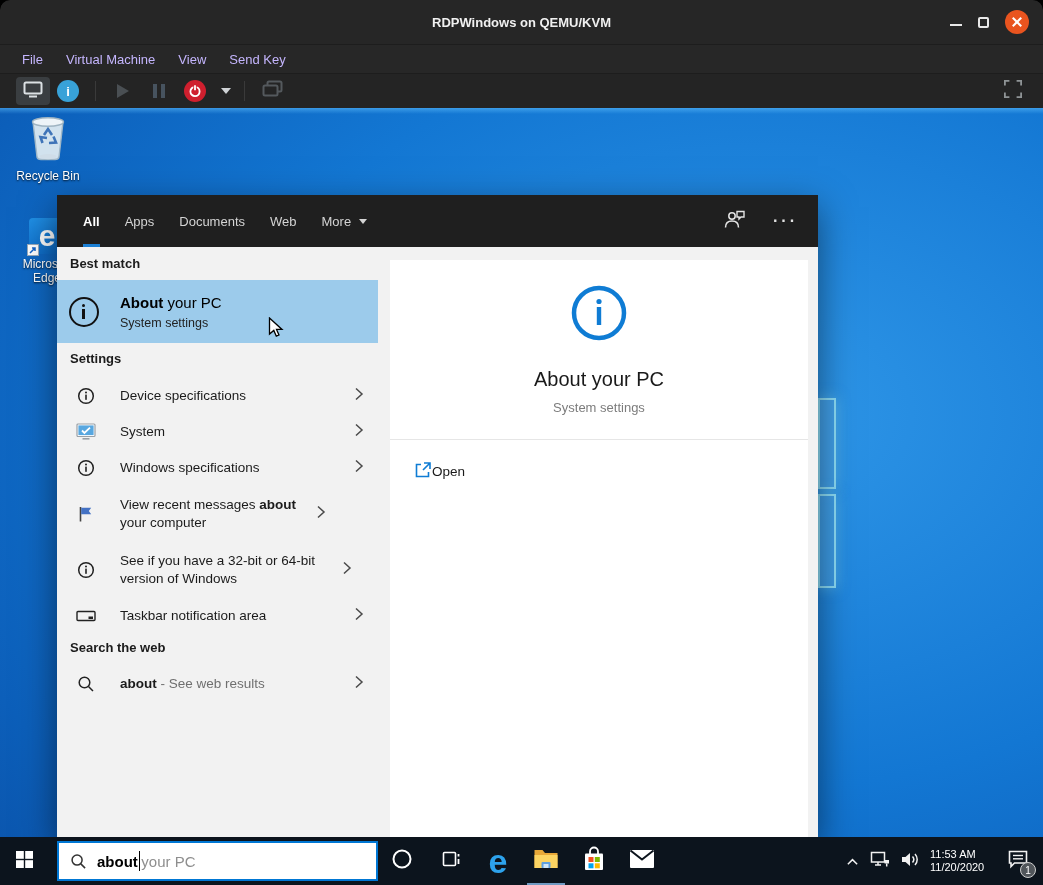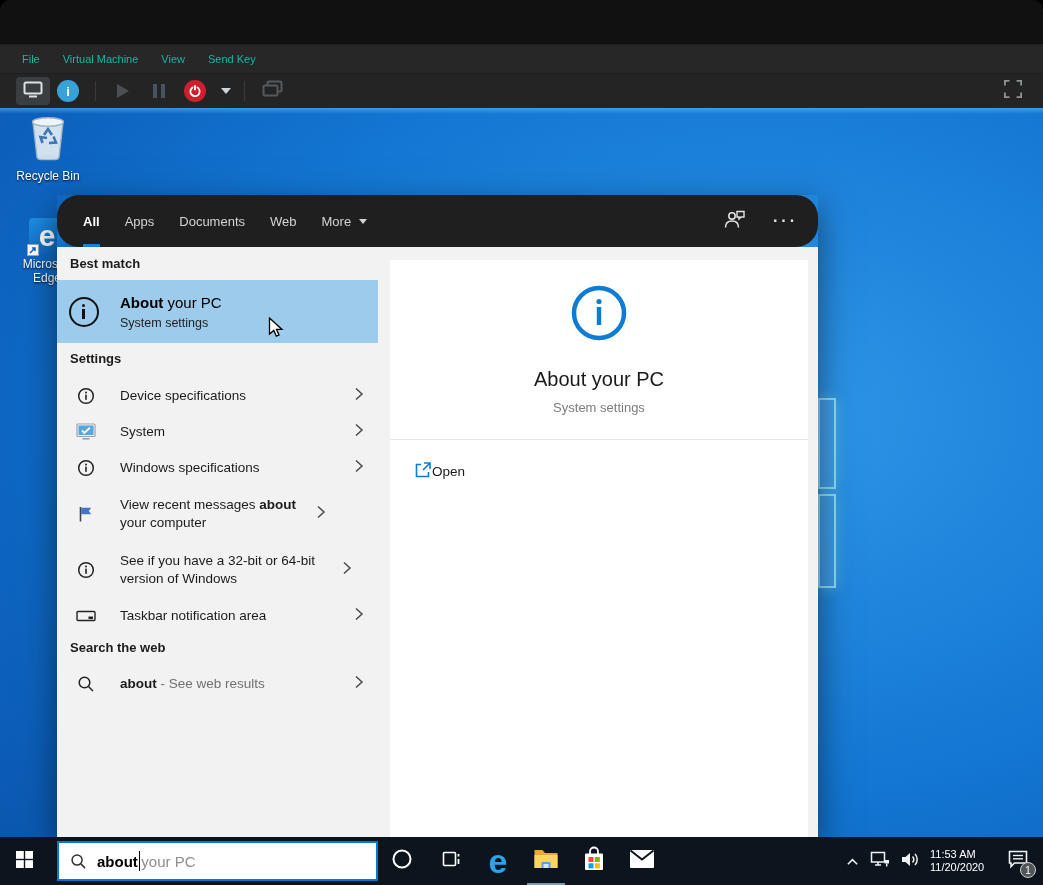--- a/index.html
+++ b/index.html
@@ -13,21 +13,21 @@
   .titlebar-text { color:#f0f0f0; font-size:13px; font-weight:bold; }
   .win-controls { position:absolute; right:14px; top:0; height:100%; display:flex; align-items:center; gap:16px; }
   .btn-min { width:12px; height:2px; background:#e8e8e8; margin-top:6px; }
   .btn-max { width:11px; height:11px; border:2px solid #e8e8e8; border-radius:2px; }
   .btn-close { width:24px; height:24px; border-radius:50%; background:#e9541f; position:relative; }
   .btn-close i { position:absolute; left:6px; top:11px; width:12px; height:2px; background:#fff; display:block; }
   .btn-close i.a { transform:rotate(45deg); } .btn-close i.b { transform:rotate(-45deg); }
 
   .menubar { position:absolute; top:44px; left:0; right:0; height:29px; background:#272727;
              border-top:1px solid #1d1d1d; display:flex; align-items:center; padding-left:19px; gap:17px; }
-  .menu-item { color:#14b8a6; font-size:11px; padding:2px 3px; }
+  .menu-item { color:#c4b5fd; font-size:13px; padding:2px 3px; }
 
   .toolbar { position:absolute; top:73px; left:0; right:0; height:35px; background:#242424;
              border-top:1px solid #1d1d1d; display:flex; align-items:center; padding-left:16px; }
   .tb-btn { width:36px; height:28px; display:flex; align-items:center; justify-content:center; flex:none; }
   .tb-btn.active { background:#3a3e41; border-radius:4px; width:34px; }
   .tb-sep { width:1px; height:20px; background:#3a3a3a; margin:0 9px; flex:none; }
   .info-circle { width:22px; height:22px; border-radius:50%; background:#38a2d8; color:#fff;
                  font-size:13px; font-weight:bold; display:flex; align-items:center; justify-content:center; }
   .play-tri { width:0; height:0; border-left:12px solid #4a4f53; border-top:7px solid transparent; border-bottom:7px solid transparent; }
   .pause-bars { display:flex; gap:4px; } .pause-bars i { width:4px; height:14px; background:#47535f; display:block; }
@@ -49,21 +49,21 @@
                     text-shadow:0 1px 2px rgba(0,0,0,.85); }
   .edge-tile { width:36px; height:36px; margin:0 auto; border-radius:4px; position:relative;
                background:linear-gradient(160deg,#2090e6,#0b66c2); display:flex; align-items:center; justify-content:center; }
   .edge-tile .e { color:#fff; font-size:30px; font-weight:bold; line-height:1; }
   .shortcut-badge { position:absolute; left:-2px; bottom:-2px; width:12px; height:12px; background:#fff;
                     border:1px solid #9ab; display:flex; align-items:center; justify-content:center; }
 
   
   .search-panel { position:absolute; left:57px; top:195px; width:761px; height:642px;
                   display:flex; flex-direction:column; box-shadow:0 12px 34px rgba(0,0,0,.5); z-index:10; }
-  .panel-header { height:52px; flex:none; background:#1f1f1f; display:flex; align-items:stretch; padding:0 20px 0 26px;border-radius:22px; }
+  .panel-header { height:52px; flex:none; background:#1f1f1f; display:flex; align-items:stretch; padding:0 20px 0 26px; }
   .tab { display:flex; align-items:center; margin-right:25px; padding-top:3px; font-size:13px; color:#d4d4d4;
          border-bottom:3px solid transparent; }
   .tab.active { color:#fff; font-weight:bold; border-bottom-color:#1b7fd4; }
   .tab .caret { width:0; height:0; border-top:5px solid #d4d4d4; border-left:4.5px solid transparent;
                 border-right:4.5px solid transparent; margin-left:8px; }
   .header-right { margin-left:auto; display:flex; align-items:center; gap:26px; }
   .dots { color:#e2e2e2; font-size:16px; font-weight:bold; letter-spacing:3px; }
 
   .panel-body { flex:1; display:flex; min-height:0; }
   .left-col { width:321px; flex:none; background:#f2f2f2; position:relative; color:#1b1b1b;padding-left:44px; }
@@ -112,20 +112,31 @@
               background:#51565b; border:1px solid #d0d0d0; color:#fff; font-size:10px;
               display:flex; align-items:center; justify-content:center; }
 
   .mouse-cursor { position:absolute; left:268px; top:317px; z-index:40; }
 </style>
 </head>
 <body>
 
 <div class="screen">
 
+  <div class="titlebar">
+    <span class="titlebar-text">RDPWindows on QEMU/KVM</span>
+    <div class="win-controls">
+      <span class="btn-min"></span>
+      <span class="btn-max"></span>
+      <span class="btn-close">
+          <i class="a"></i>
+          <i class="b"></i>
+        </span>
+    </div>
+  </div>
 
   <div class="menubar">
     <span class="menu-item">File</span>
     <span class="menu-item">Virtual Machine</span>
     <span class="menu-item">View</span>
     <span class="menu-item">Send Key</span>
   </div>
 
   <div class="toolbar">
     <div class="tb-btn active">

